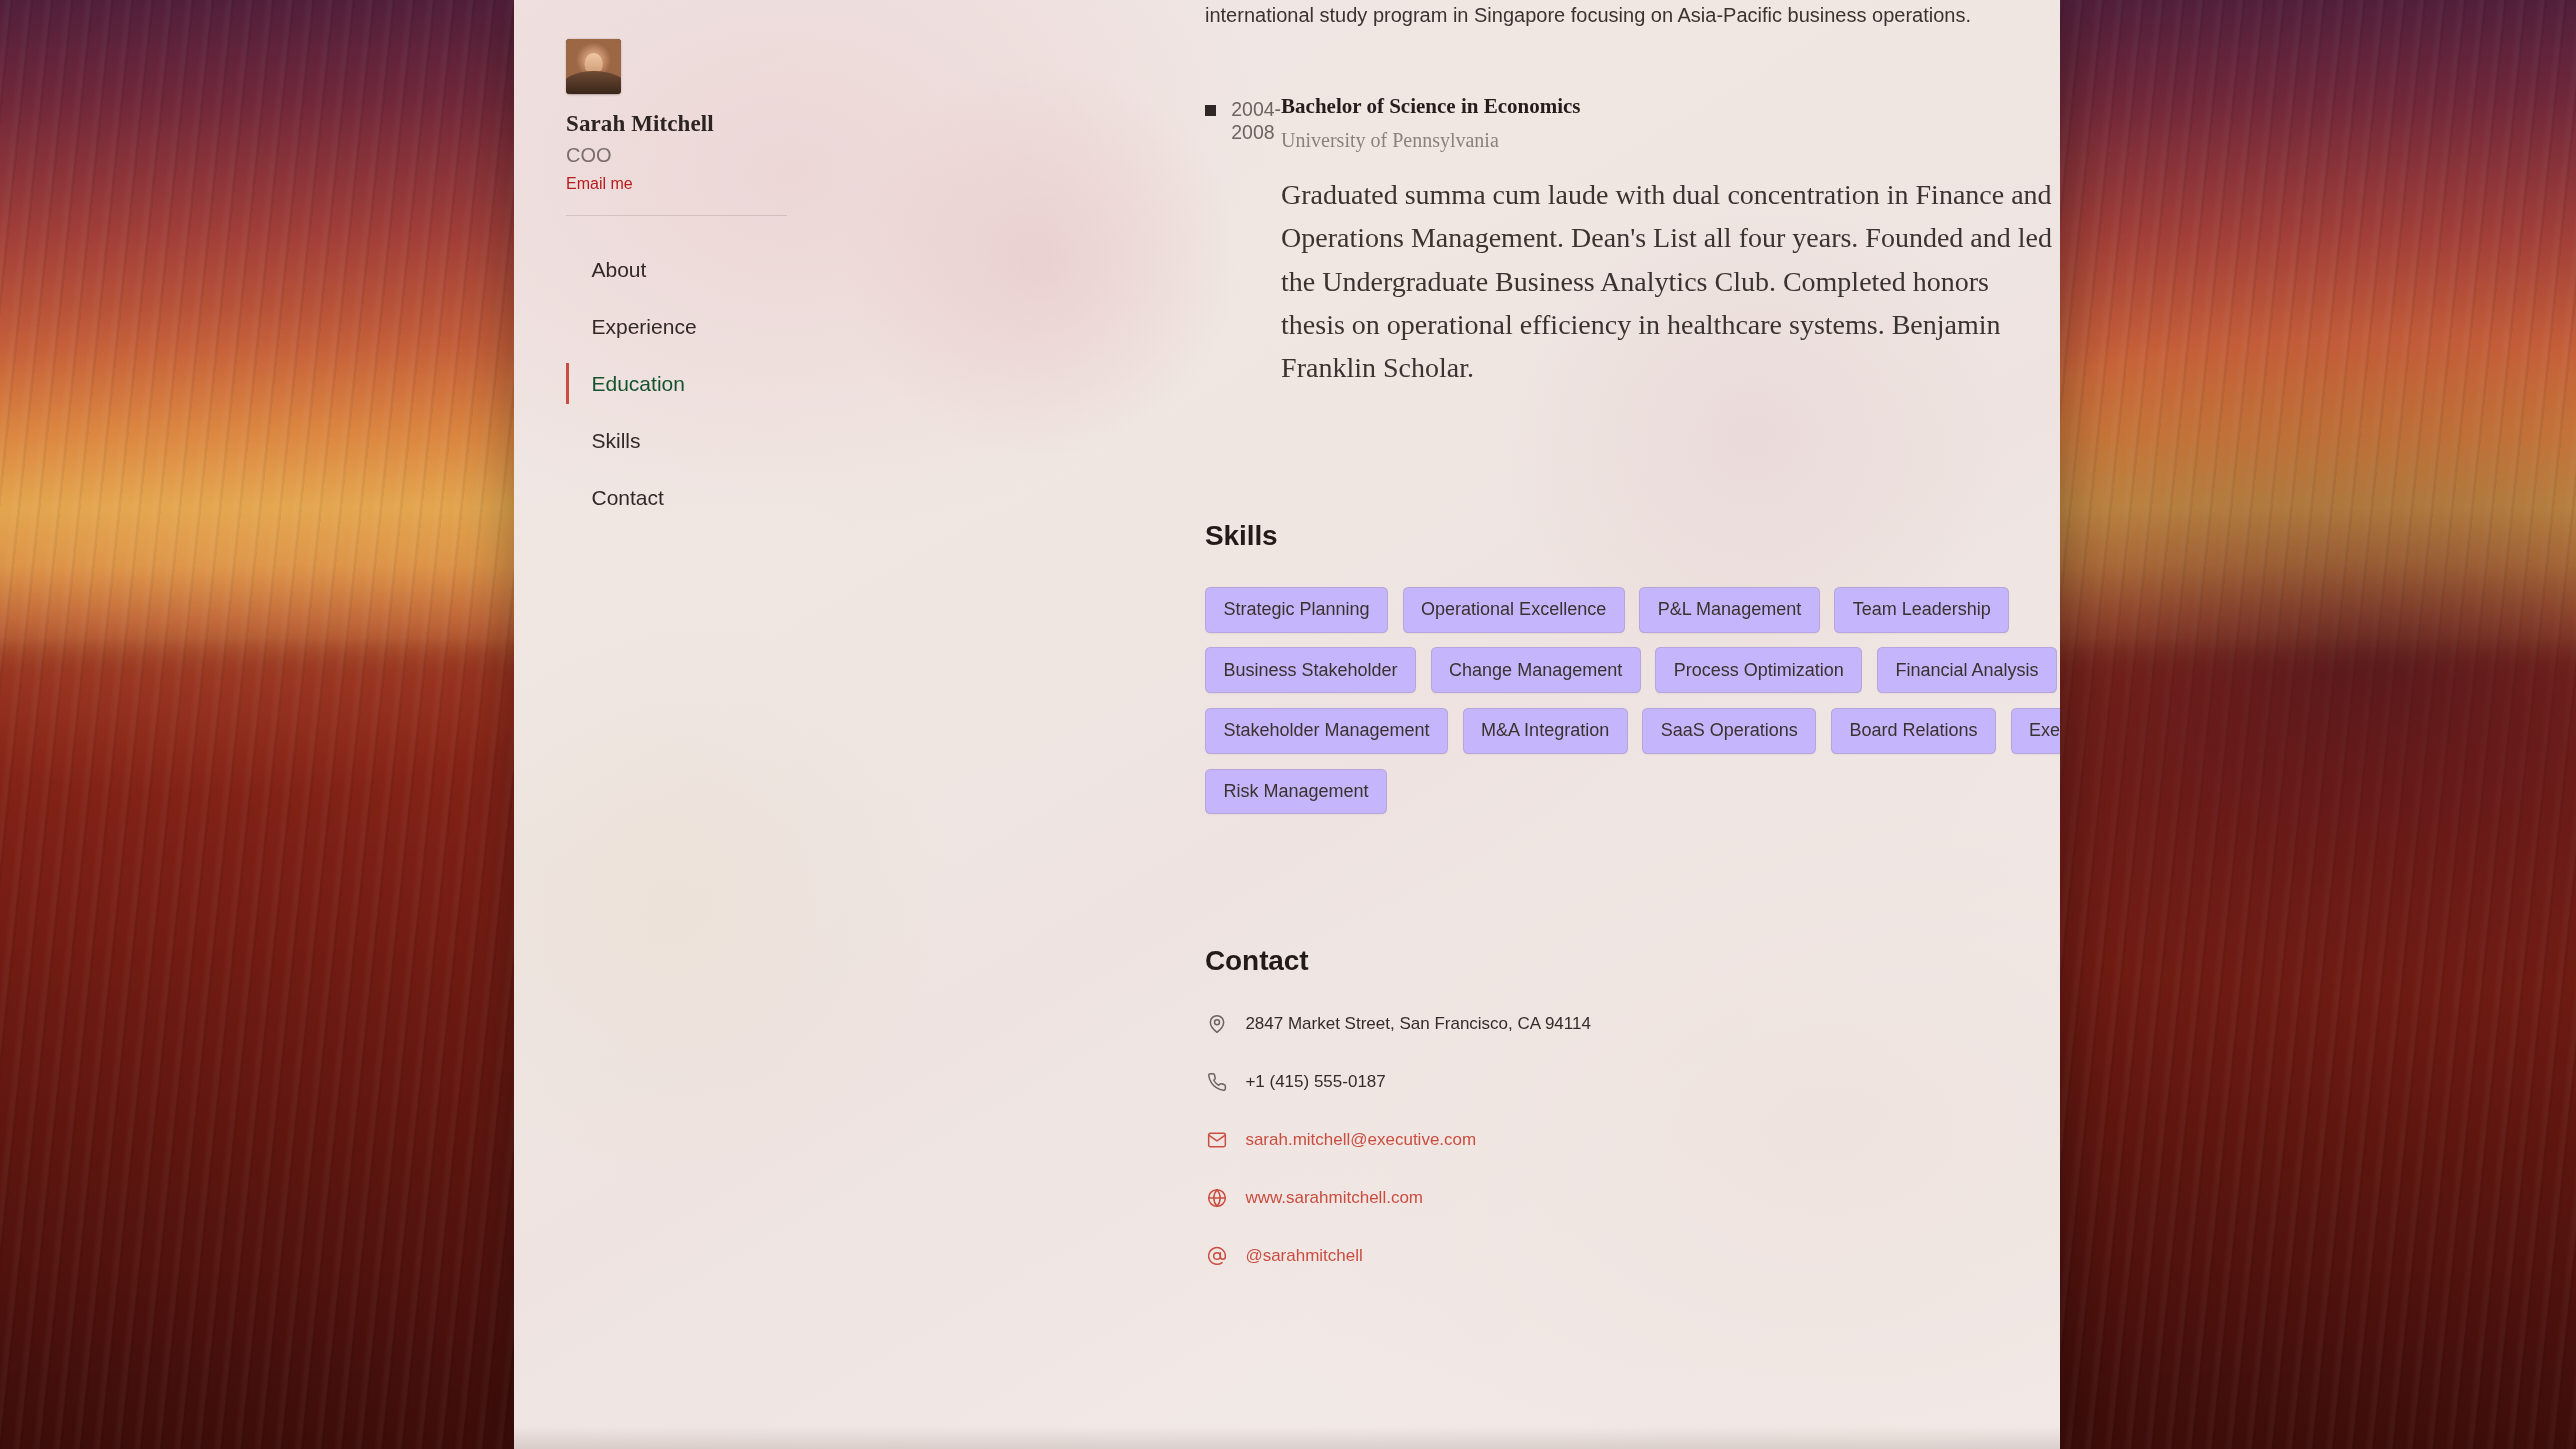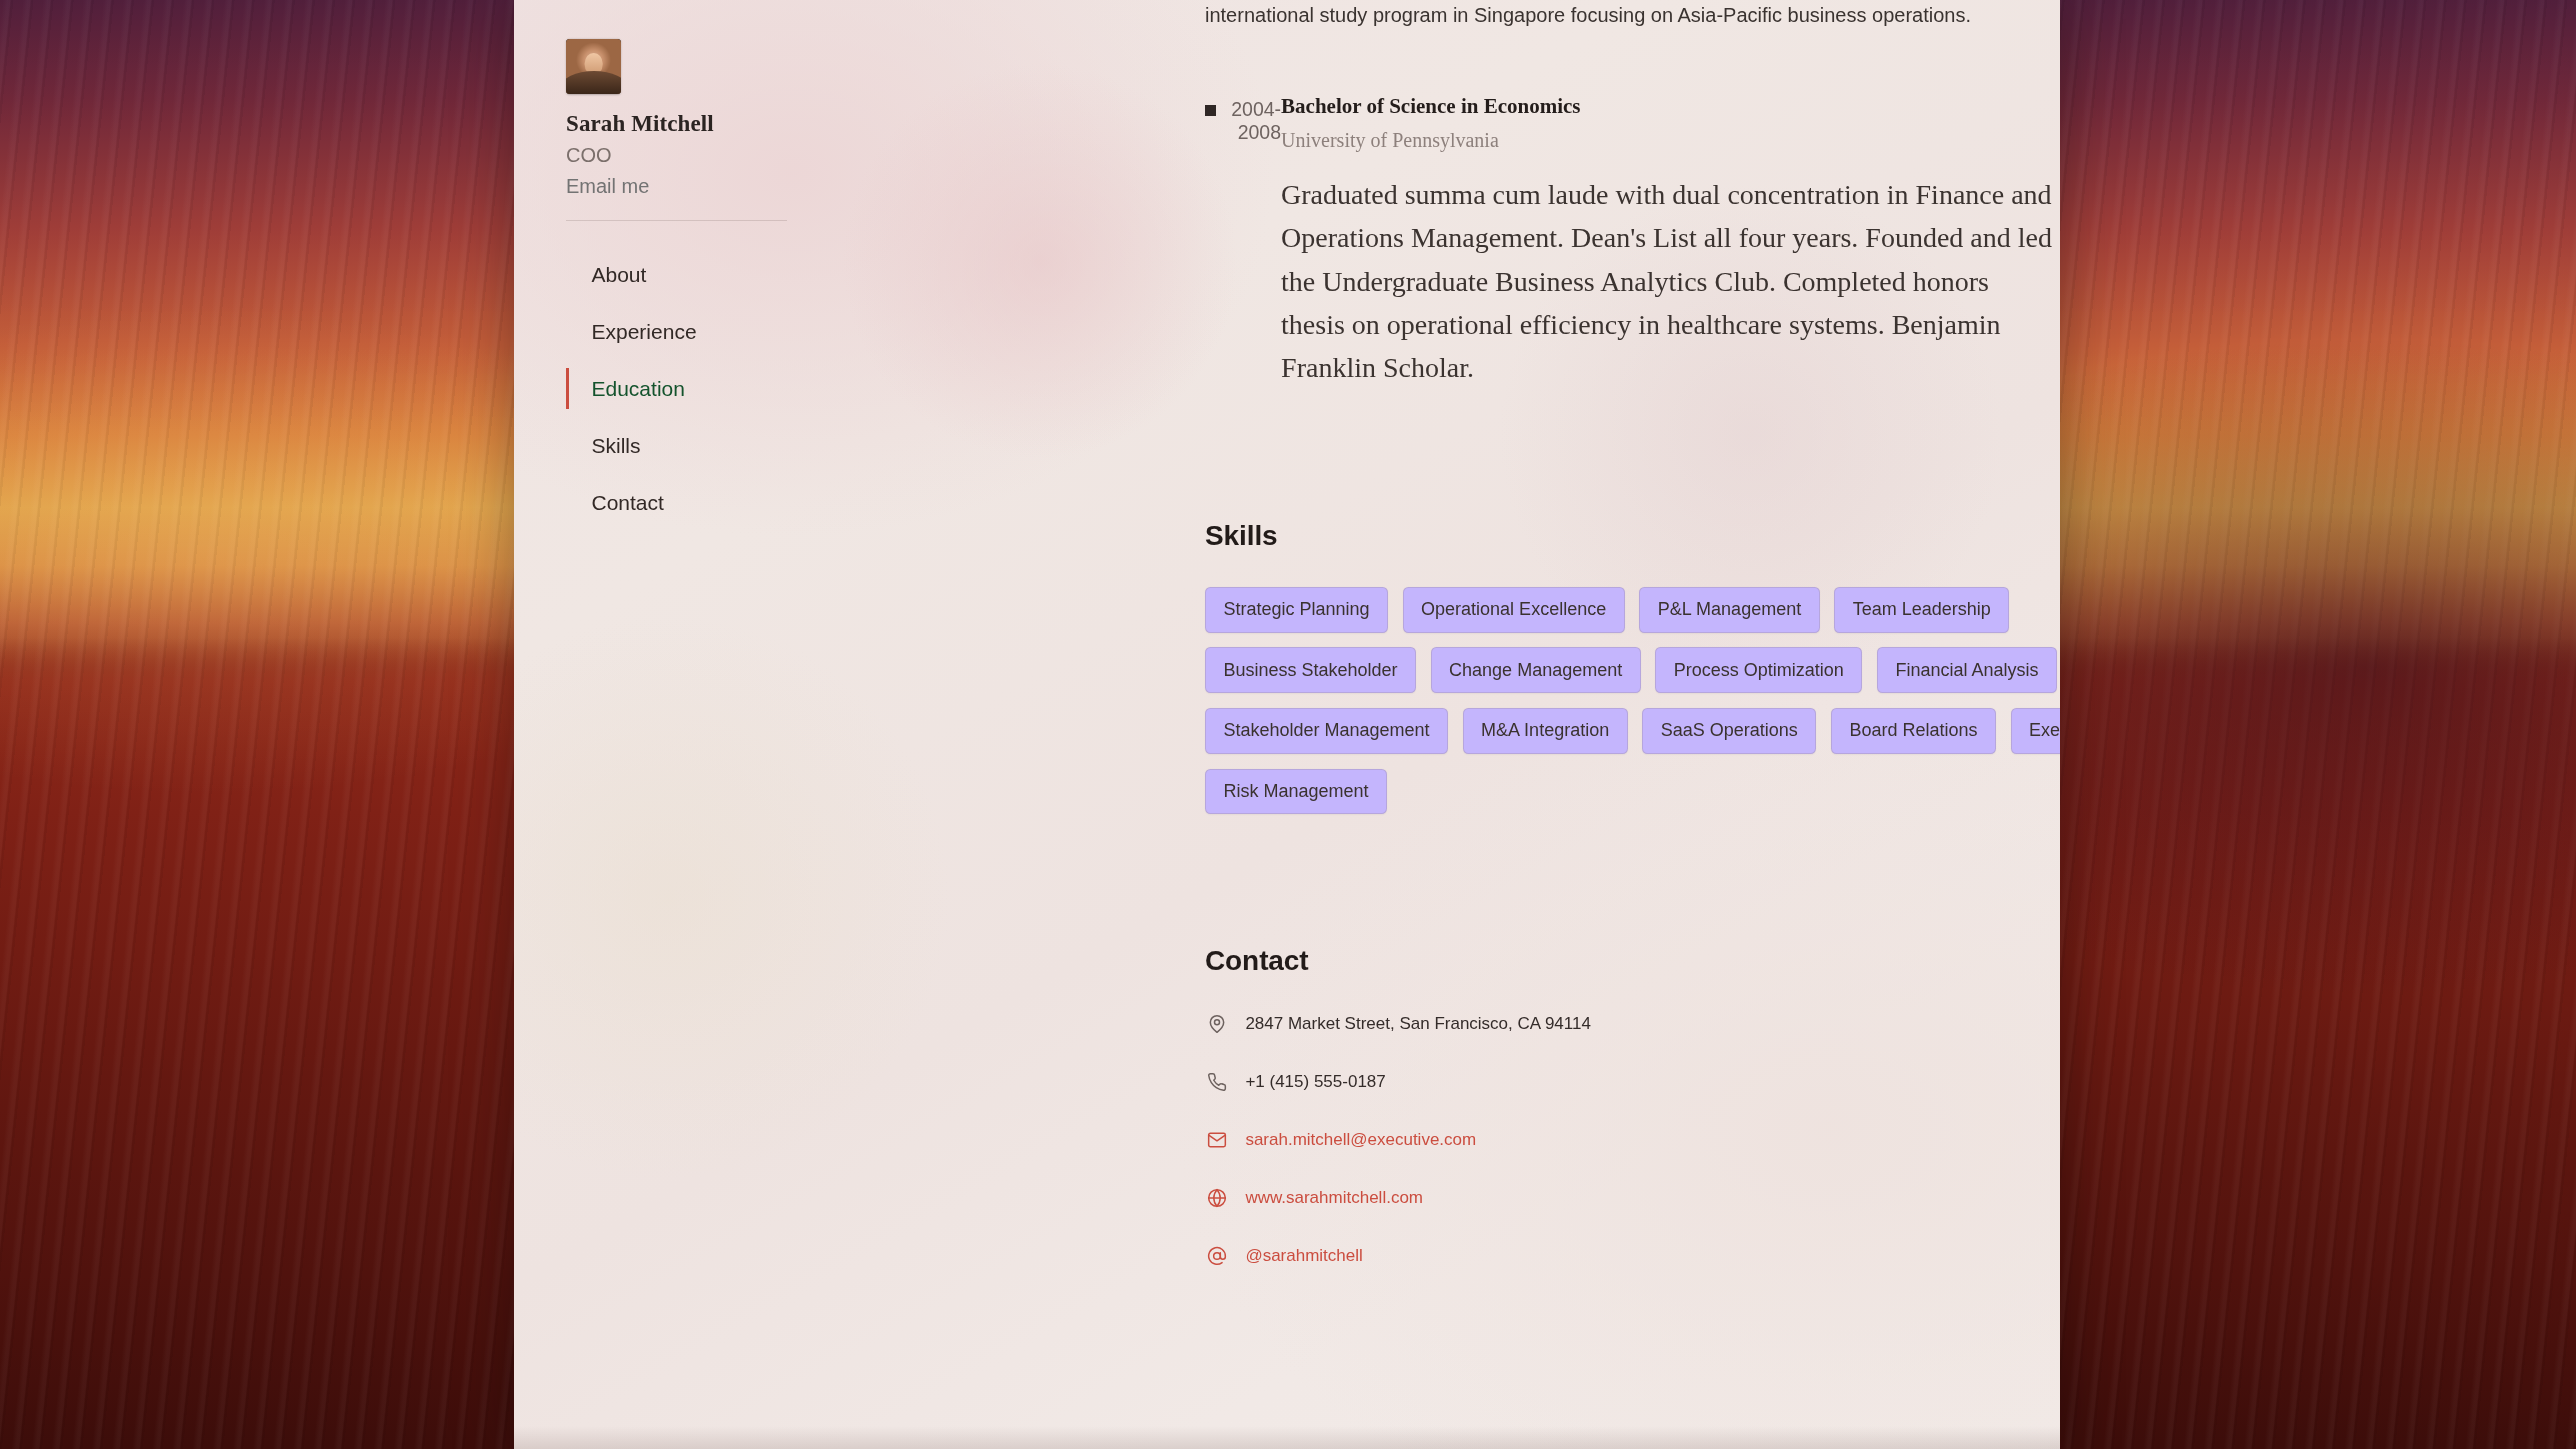--- a/index.html
+++ b/index.html
@@ -151,22 +151,22 @@
     letter-spacing: 0.1px;
     font-family: Liberation Serif, serif;
   }
   #profile-title {
     margin-top: 6.7px;
     font-size: 20px;
     color: #7b6f6b;
   }
   #profile-email {
     margin-top: 8px;
-    font-size: 20px;
-    color: #737373;
+    font-size: 16px;
+    color: #b91c1c;
     cursor: pointer;
   }
   #sidebar .divider {
     margin-top: 21.5px;
     width: 221px;
     height: 0.7px;
     background: rgba(120,100,96,0.22);
   }
 
   #nav { margin-top: 25.5px; }
@@ -216,21 +216,21 @@
     align-items: flex-start;
     gap: 14.8px;
     padding-top: 4px;
   }
   .bullet {
     width: 11.4px; height: 11.4px;
     background: #2f2725;
     margin-top: 6.7px;
     flex: none;
   }
-  .period { font-size: 19.5px; color: #6e6360; text-align: right; }
+  .period { font-size: 19.5px; color: #6e6360; }
   .timeline-body { flex: 1; font-family: Liberation Serif, serif; }
   .degree {
     font-size: 21px;
     font-weight: 700;
     color: #241d1b;
   }
   .school {
     margin-top: 9.4px;
     font-size: 20px;
     color: #8d807c;

